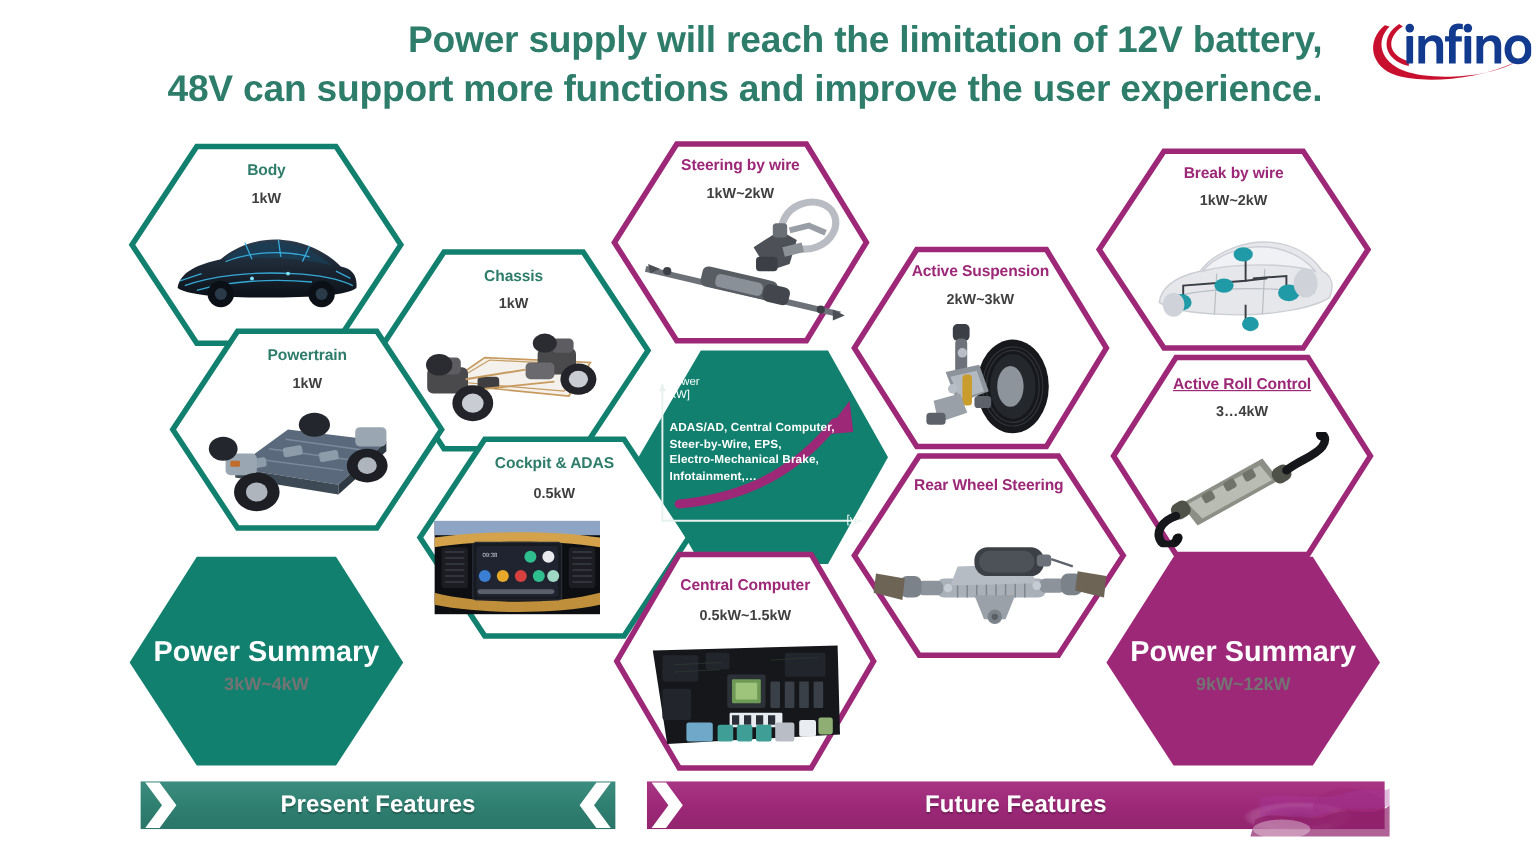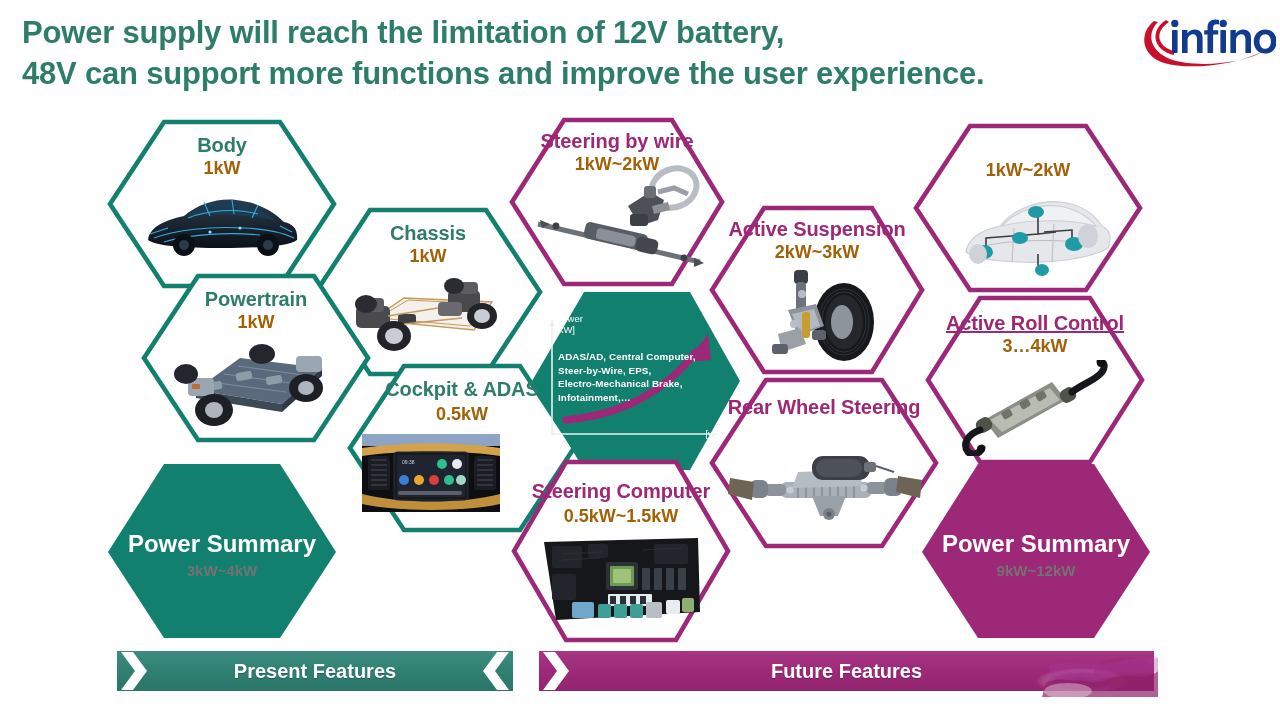--- a/index.html
+++ b/index.html
@@ -8,33 +8,33 @@
     width:1280px;height:708px;position:relative;overflow:hidden;
     font-family:"Liberation Sans","DejaVu Sans",sans-serif;
     background:#ffffff;
   }
   
   #title{
     position:absolute;left:22px;top:12px;width:1080px;
     font-size:31px;font-weight:bold;line-height:1.33;
     color:#2e7d6b;letter-spacing:-0.2px;
   }
-  #title .line{display:block;white-space:nowrap;}
+  #title .line{display:block;white-space:nowrap;text-align:right;}
   
   #logo{position:absolute;left:1136px;top:8px;width:140px;height:62px;}
   
   #stage{position:absolute;left:0;top:104px;width:1280px;height:560px;}
   .hex{position:absolute;}
   .hex svg{position:absolute;left:0;top:0;overflow:visible;}
   .hexlabel{
     position:absolute;left:0;right:0;text-align:center;
     font-weight:bold;pointer-events:none;
   }
-  .cap{font-size:20px;letter-spacing:-0.1px;}
-  .val{font-size:18px;color:#a16207;}
+  .cap{font-size:13px;letter-spacing:-0.1px;}
+  .val{font-size:12px;color:#404040;}
   .cap.teal{color:#2e7d6b;}
   .cap.mag{color:#9c2877;}
   .art{position:absolute;overflow:hidden;}
   
   .sumtxt1{font-size:24px;color:#ffffff;font-weight:bold;}
   .sumtxt2{font-size:15px;color:#737373;font-weight:bold;}
   
   #chartwrap{position:absolute;}
   #chartwrap .ctext{position:absolute;color:#ffffff;}
   .axlabel{font-size:9.5px;line-height:1.15;color:#dfeeea;}
@@ -361,20 +361,21 @@
             <circle cx="138" cy="40" r="3.6"></circle>
           </g>
       </svg>
     </div>
   </div>
 
   <div class="hex" style="left:912px;top:18px;width:232px;height:172px;">
     <svg width="232" height="172" viewBox="0 0 232 172">
       <polygon points="58,4 174,4 228,86 174,168 58,168 4,86" fill="#ffffff" stroke="#9c2877" stroke-width="4.6"></polygon>
     </svg>
+    <div class="hexlabel cap mag" style="top:14px;">Break by wire</div>
     <div class="hexlabel val" style="top:38px;">1kW~2kW</div>
     <div class="art" style="left:40px;top:60px;width:164px;height:100px;">
       <svg width="164" height="100" viewBox="0 0 164 100">
         <g fill="#e4e6ea" stroke="#c9ccd2" stroke-width="1.2" opacity=".95">
           <path d="M14 70 C16 56 30 48 48 44 C62 26 88 18 108 20 C128 22 142 32 150 44 C158 48 160 56 156 66 C140 76 100 82 66 80 C42 79 22 76 14 70 Z"></path>
           <path d="M50 44 C64 28 88 22 106 24 C122 26 136 34 144 44 C118 37 76 37 50 44 Z" fill="#eff1f4"></path>
         </g>
         <g fill="none" stroke="#b9bdc4" stroke-width="1">
           <path d="M24 66 C52 58 100 56 144 62"></path>
           <path d="M60 80 L62 46 M100 80 L102 42"></path>
@@ -428,21 +429,21 @@
             <circle cx="147" cy="3" r="4"></circle>
         </g>
       </svg>
     </div>
   </div>
 
   <div class="hex" style="left:510px;top:354px;width:222px;height:186px;">
     <svg width="222" height="186" viewBox="0 0 222 186">
       <polygon points="56,4 166,4 218,93 166,182 56,182 4,93" fill="#ffffff" stroke="#9c2877" stroke-width="4.6"></polygon>
     </svg>
-    <div class="hexlabel cap mag" style="top:22px;">Steering Computer</div>
+    <div class="hexlabel cap mag" style="top:22px;">Central Computer</div>
     <div class="hexlabel val" style="top:48px;">0.5kW~1.5kW</div>
     <div class="art" style="left:32px;top:76px;width:160px;height:96px;">
       <svg width="160" height="96" viewBox="0 0 160 96">
         <path d="M2 8 L156 4 L158 78 L14 86 Z" fill="#15171b"></path>
         <g fill="#22262c">
           <rect x="10" y="12" width="30" height="22" rx="2"></rect>
           <rect x="46" y="10" width="20" height="14" rx="2"></rect>
           <rect x="112" y="10" width="34" height="20" rx="2"></rect>
           <rect x="10" y="40" width="24" height="26" rx="2"></rect>
         </g>

